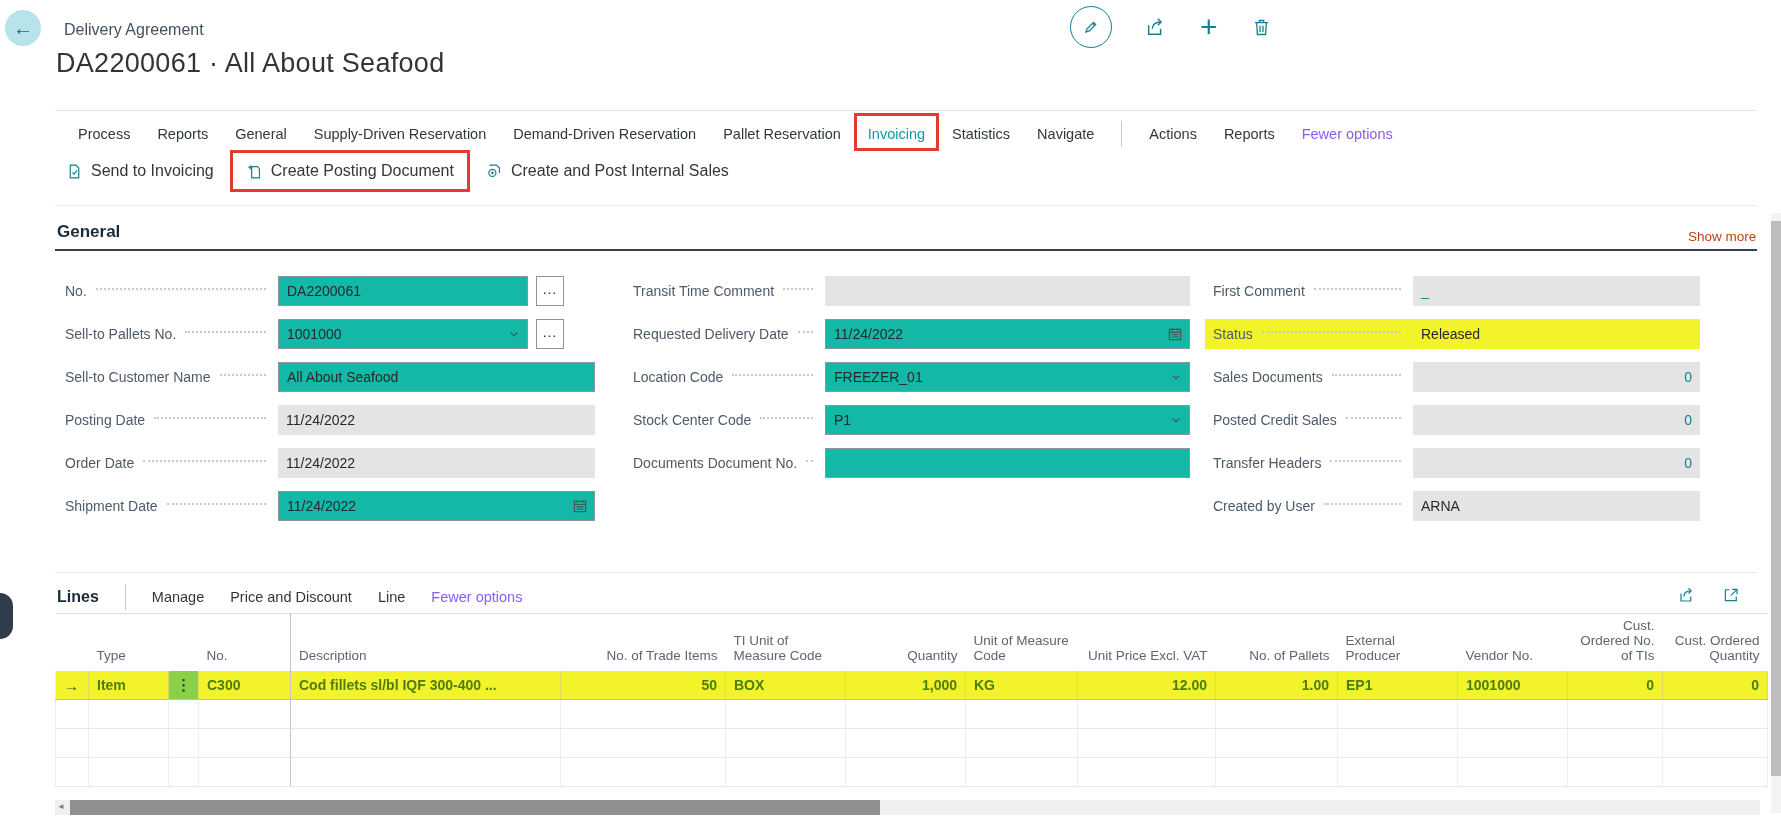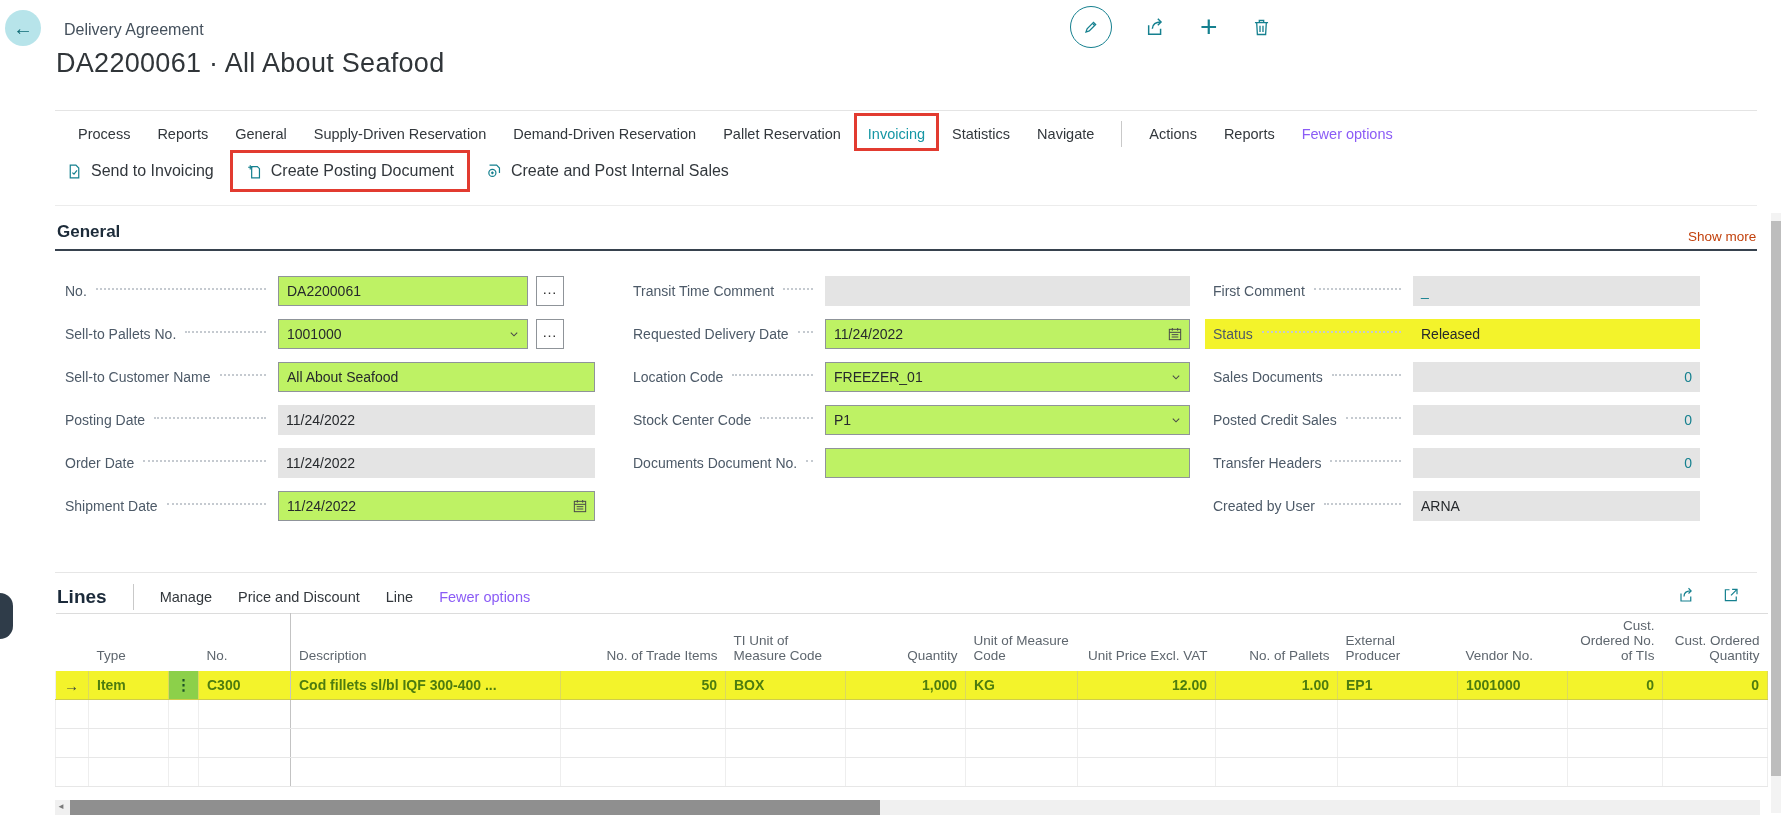--- a/index.html
+++ b/index.html
@@ -41,38 +41,38 @@
   
   .fcol{position:absolute;top:276px;}
   .c1{left:65px;}  .c2{left:633px;}  .c3{left:1213px;}
   .frow{display:flex;align-items:center;height:30px;margin-bottom:13px;position:relative;}
   .flabel{display:flex;align-items:center;font-size:14px;color:#4d5a68;}
   .c1 .flabel{width:213px;} .c2 .flabel{width:192px;} .c3 .flabel{width:200px;}
   .ltext{white-space:nowrap;}
   .leader{flex:1;border-bottom:2px dotted #c5cad0;margin:0 12px 0 9px;transform:translateY(-2px);}
   .ctl{position:relative;display:flex;align-items:center;height:30px;padding:0 8px;box-sizing:border-box;
        font-size:14px;color:#26292c;}
-  .ctl.editable{background:#bef264;border:1px solid #8f9499;}
+  .ctl.editable{background:#14b8a6;border:1px solid #8f9499;}
   .ctl.disabled{background:#e4e4e4;}
   .c1 .ctl{width:317px;} .c1 .ctl.short{width:250px;}
   .c2 .ctl{width:365px;} .c3 .ctl{width:287px;}
   .ctl .side-ico{position:absolute;right:6px;top:50%;transform:translateY(-50%);display:flex;}
   .assist{width:28px;height:30px;margin-left:8px;border:1px solid #8f9499;background:#fff;
           display:flex;align-items:center;justify-content:center;font-size:15px;color:#333;
           box-sizing:border-box;cursor:pointer;letter-spacing:1px;padding-bottom:6px;}
   .val-link{margin-left:auto;color:#15808F;cursor:pointer;}
   .val-teal{color:#15808F;}
   .frow.hl{background:#F3F32B;box-shadow:-8px 0 0 #F3F32B;}
   .frow.hl .ctl{background:transparent;}
 
   
   .lines-top-line{position:absolute;left:55px;width:1702px;top:572px;border-top:1px solid #e6e6e6;}
   .lines-head{position:absolute;left:57px;top:584px;display:flex;align-items:center;gap:26px;
               font-size:14.5px;color:#32373c;}
-  .lines-title{font-size:19px;font-weight:700;color:#1b2a3a;}
+  .lines-title{font-size:16px;font-weight:700;color:#1b2a3a;}
   .lines-icons{position:absolute;left:1678px;top:586px;display:flex;gap:26px;}
 
   
   table.grid{position:absolute;left:55px;top:613px;border-collapse:collapse;table-layout:fixed;
              width:1712px;font-size:14px;}
   .grid thead th{font-weight:400;color:#5e666e;font-size:13.5px;vertical-align:bottom;
                  padding:4px 8px 8px;text-align:left;border-top:1px solid #dcdcdc;}
   .grid th.num,.grid td.num{text-align:right;}
   .grid th.nocol,.grid td.nocol{border-right:1px solid #c3c3c3;}
   .grid tbody td{height:28px;padding:0 8px;border-bottom:1px solid #e7e7e7;border-right:1px solid #eeeeee;

